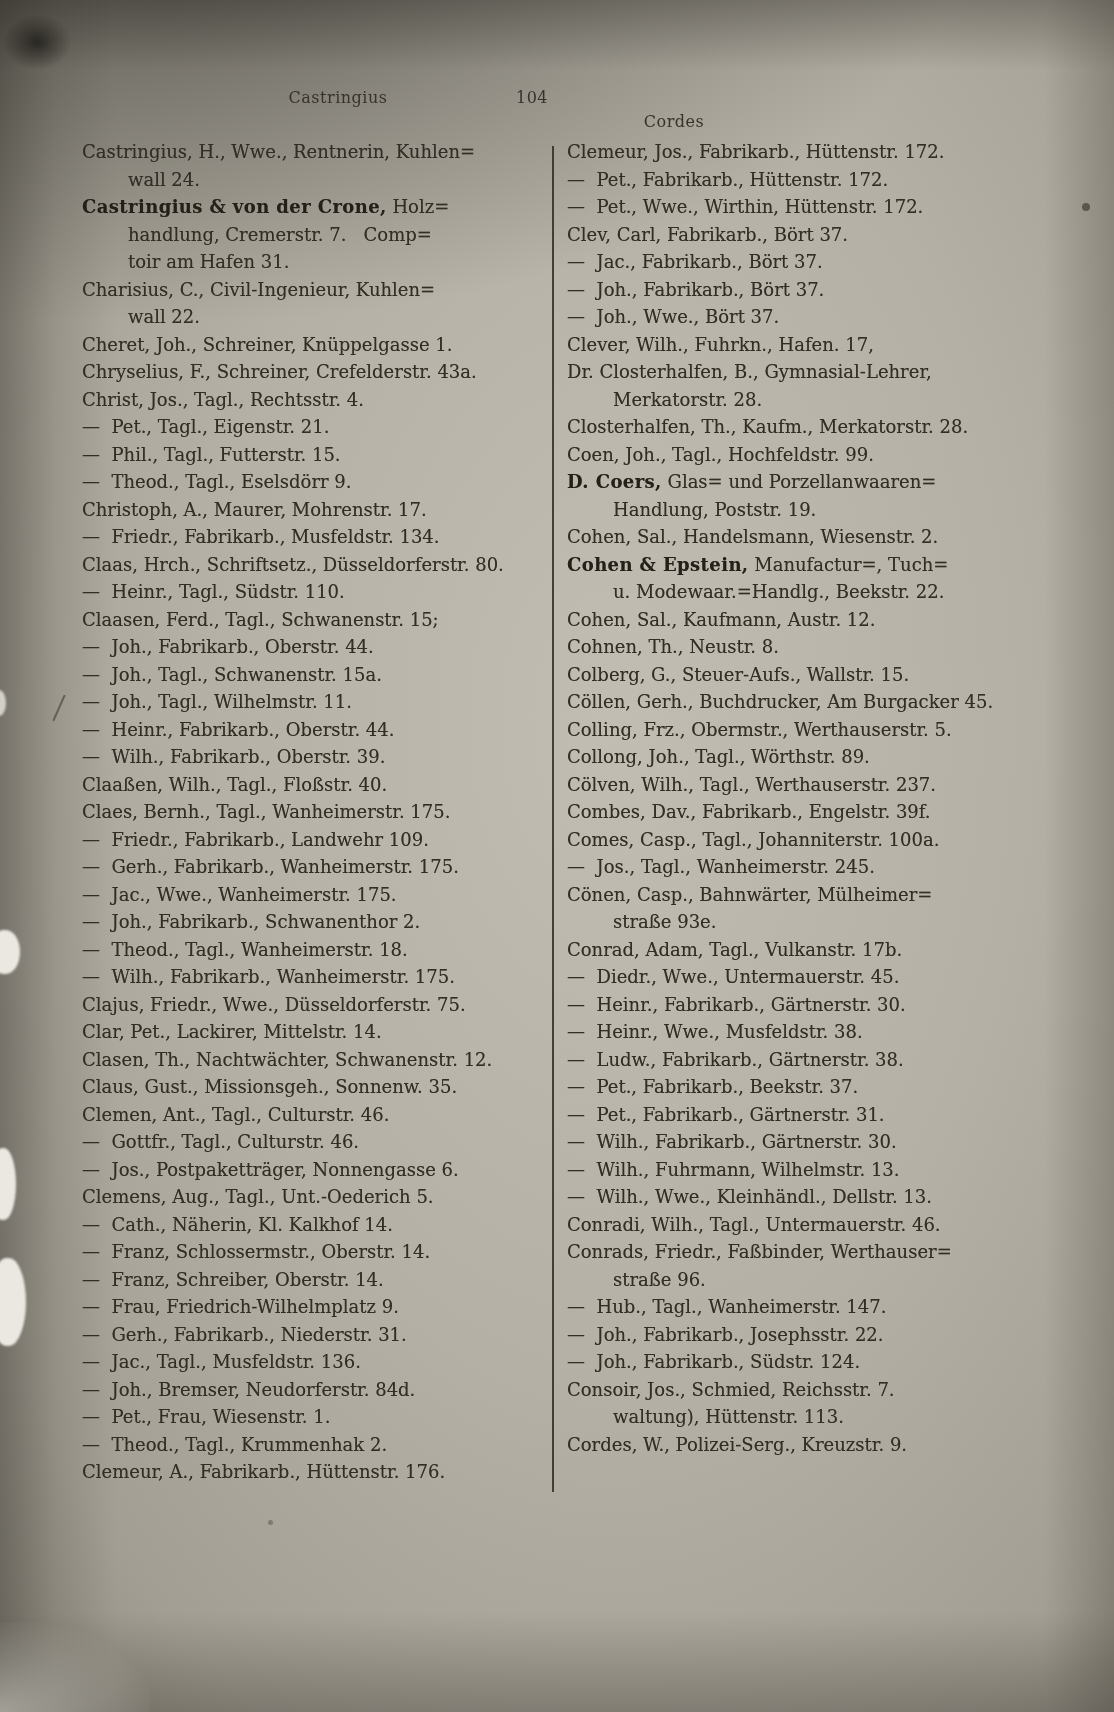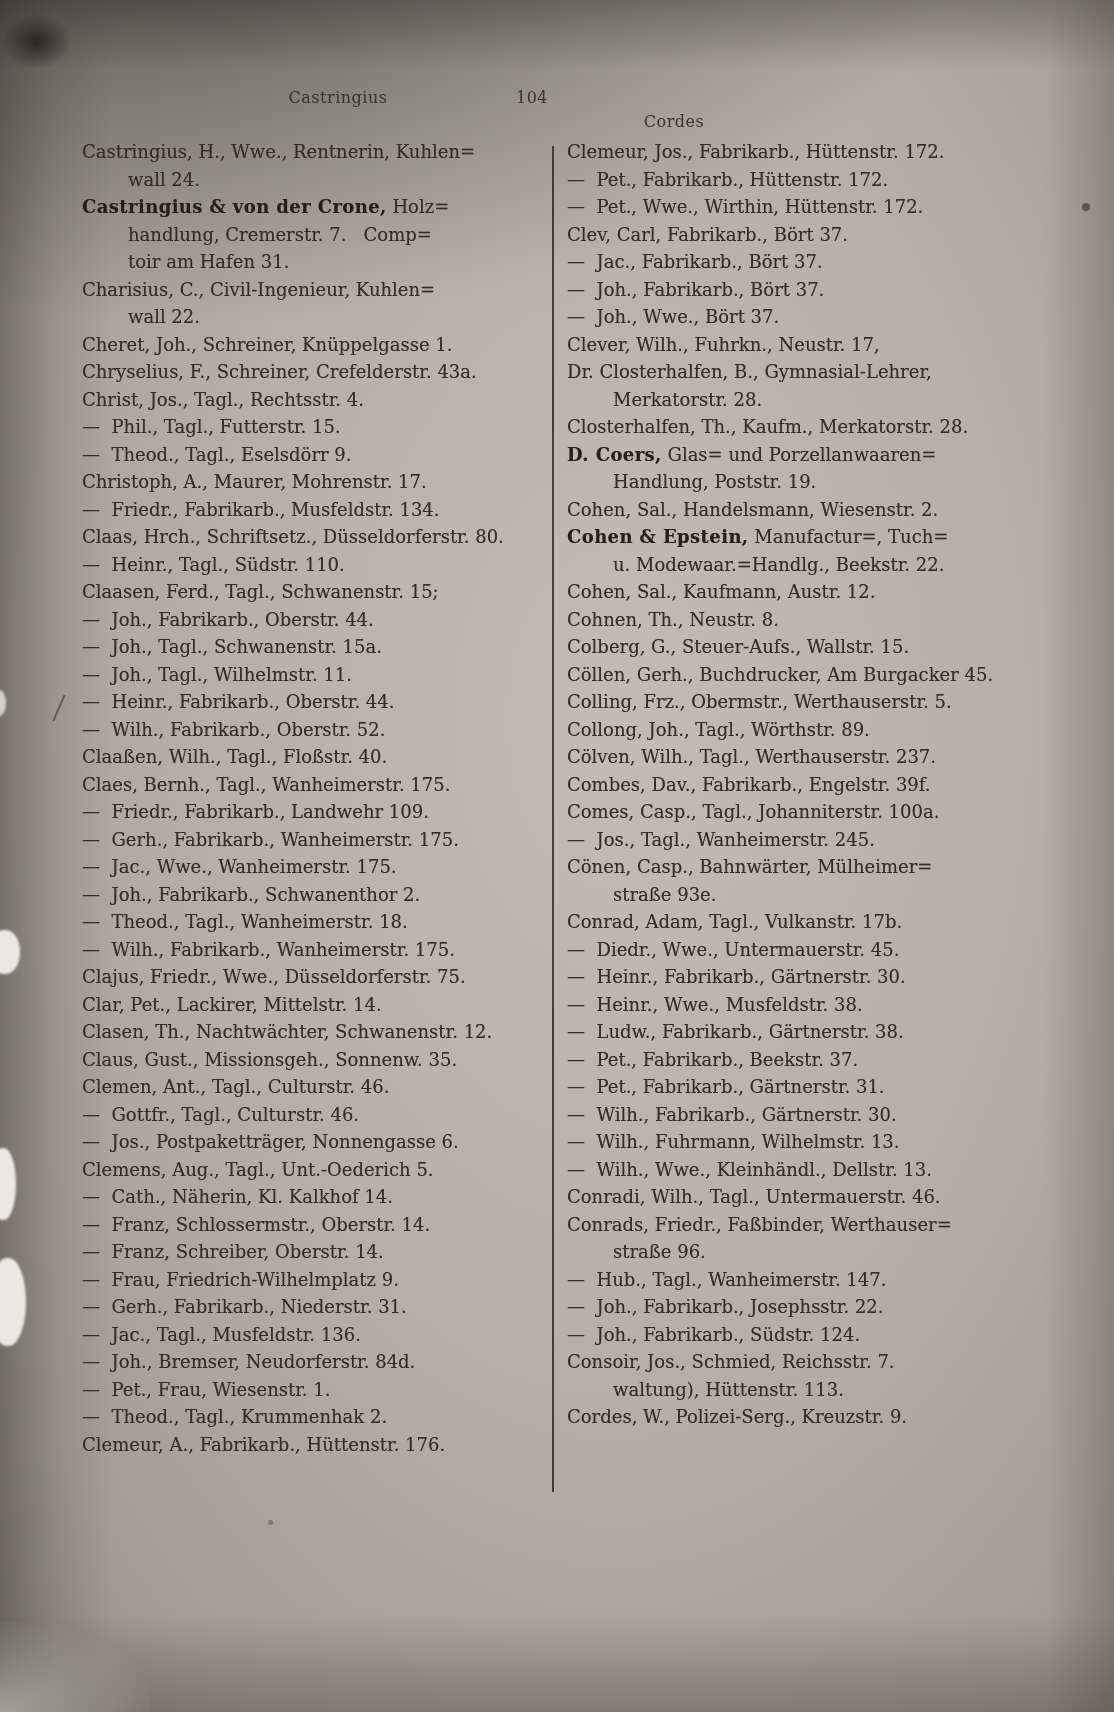--- a/index.html
+++ b/index.html
@@ -88,20 +88,23 @@
       <div class="entry">
         <div class="line">Cheret, Joh., Schreiner, Knüppelgasse 1.</div>
       </div>
       <div class="entry">
         <div class="line">Chryselius, F., Schreiner, Crefelderstr. 43a.</div>
       </div>
       <div class="entry">
         <div class="line">Christ, Jos., Tagl., Rechtsstr. 4.</div>
       </div>
       <div class="entry">
+        <div class="line">—  Pet., Tagl., Eigenstr. 21.</div>
+      </div>
+      <div class="entry">
         <div class="line">—  Phil., Tagl., Futterstr. 15.</div>
       </div>
       <div class="entry">
         <div class="line">—  Theod., Tagl., Eselsdörr 9.</div>
       </div>
       <div class="entry">
         <div class="line">Christoph, A., Maurer, Mohrenstr. 17.</div>
       </div>
       <div class="entry">
         <div class="line">—  Friedr., Fabrikarb., Musfeldstr. 134.</div>
@@ -121,21 +124,21 @@
       <div class="entry">
         <div class="line">—  Joh., Tagl., Schwanenstr. 15a.</div>
       </div>
       <div class="entry">
         <div class="line">—  Joh., Tagl., Wilhelmstr. 11.</div>
       </div>
       <div class="entry">
         <div class="line">—  Heinr., Fabrikarb., Oberstr. 44.</div>
       </div>
       <div class="entry">
-        <div class="line">—  Wilh., Fabrikarb., Oberstr. 52.</div>
+        <div class="line">—  Wilh., Fabrikarb., Oberstr. 39.</div>
       </div>
       <div class="entry">
         <div class="line">Claaßen, Wilh., Tagl., Floßstr. 40.</div>
       </div>
       <div class="entry">
         <div class="line">Claes, Bernh., Tagl., Wanheimerstr. 175.</div>
       </div>
       <div class="entry">
         <div class="line">—  Friedr., Fabrikarb., Landwehr 109.</div>
       </div>
@@ -225,30 +228,33 @@
       <div class="entry">
         <div class="line">—  Jac., Fabrikarb., Bört 37.</div>
       </div>
       <div class="entry">
         <div class="line">—  Joh., Fabrikarb., Bört 37.</div>
       </div>
       <div class="entry">
         <div class="line">—  Joh., Wwe., Bört 37.</div>
       </div>
       <div class="entry">
-        <div class="line">Clever, Wilh., Fuhrkn., Neustr. 17,</div>
+        <div class="line">Clever, Wilh., Fuhrkn., Hafen. 17,</div>
       </div>
       <div class="entry">
         <div class="line">Dr. Closterhalfen, B., Gymnasial-Lehrer,</div>
         <div class="line cont">Merkatorstr. 28.</div>
       </div>
       <div class="entry">
         <div class="line">Closterhalfen, Th., Kaufm., Merkatorstr. 28.</div>
       </div>
       <div class="entry">
+        <div class="line">Coen, Joh., Tagl., Hochfeldstr. 99.</div>
+      </div>
+      <div class="entry">
         <div class="line"><b>D. Coers,</b> Glas= und Porzellanwaaren=</div>
         <div class="line cont">Handlung, Poststr. 19.</div>
       </div>
       <div class="entry">
         <div class="line">Cohen, Sal., Handelsmann, Wiesenstr. 2.</div>
       </div>
       <div class="entry">
         <div class="line"><b>Cohen &amp; Epstein,</b> Manufactur=, Tuch=</div>
         <div class="line cont">u. Modewaar.=Handlg., Beekstr. 22.</div>
       </div>

